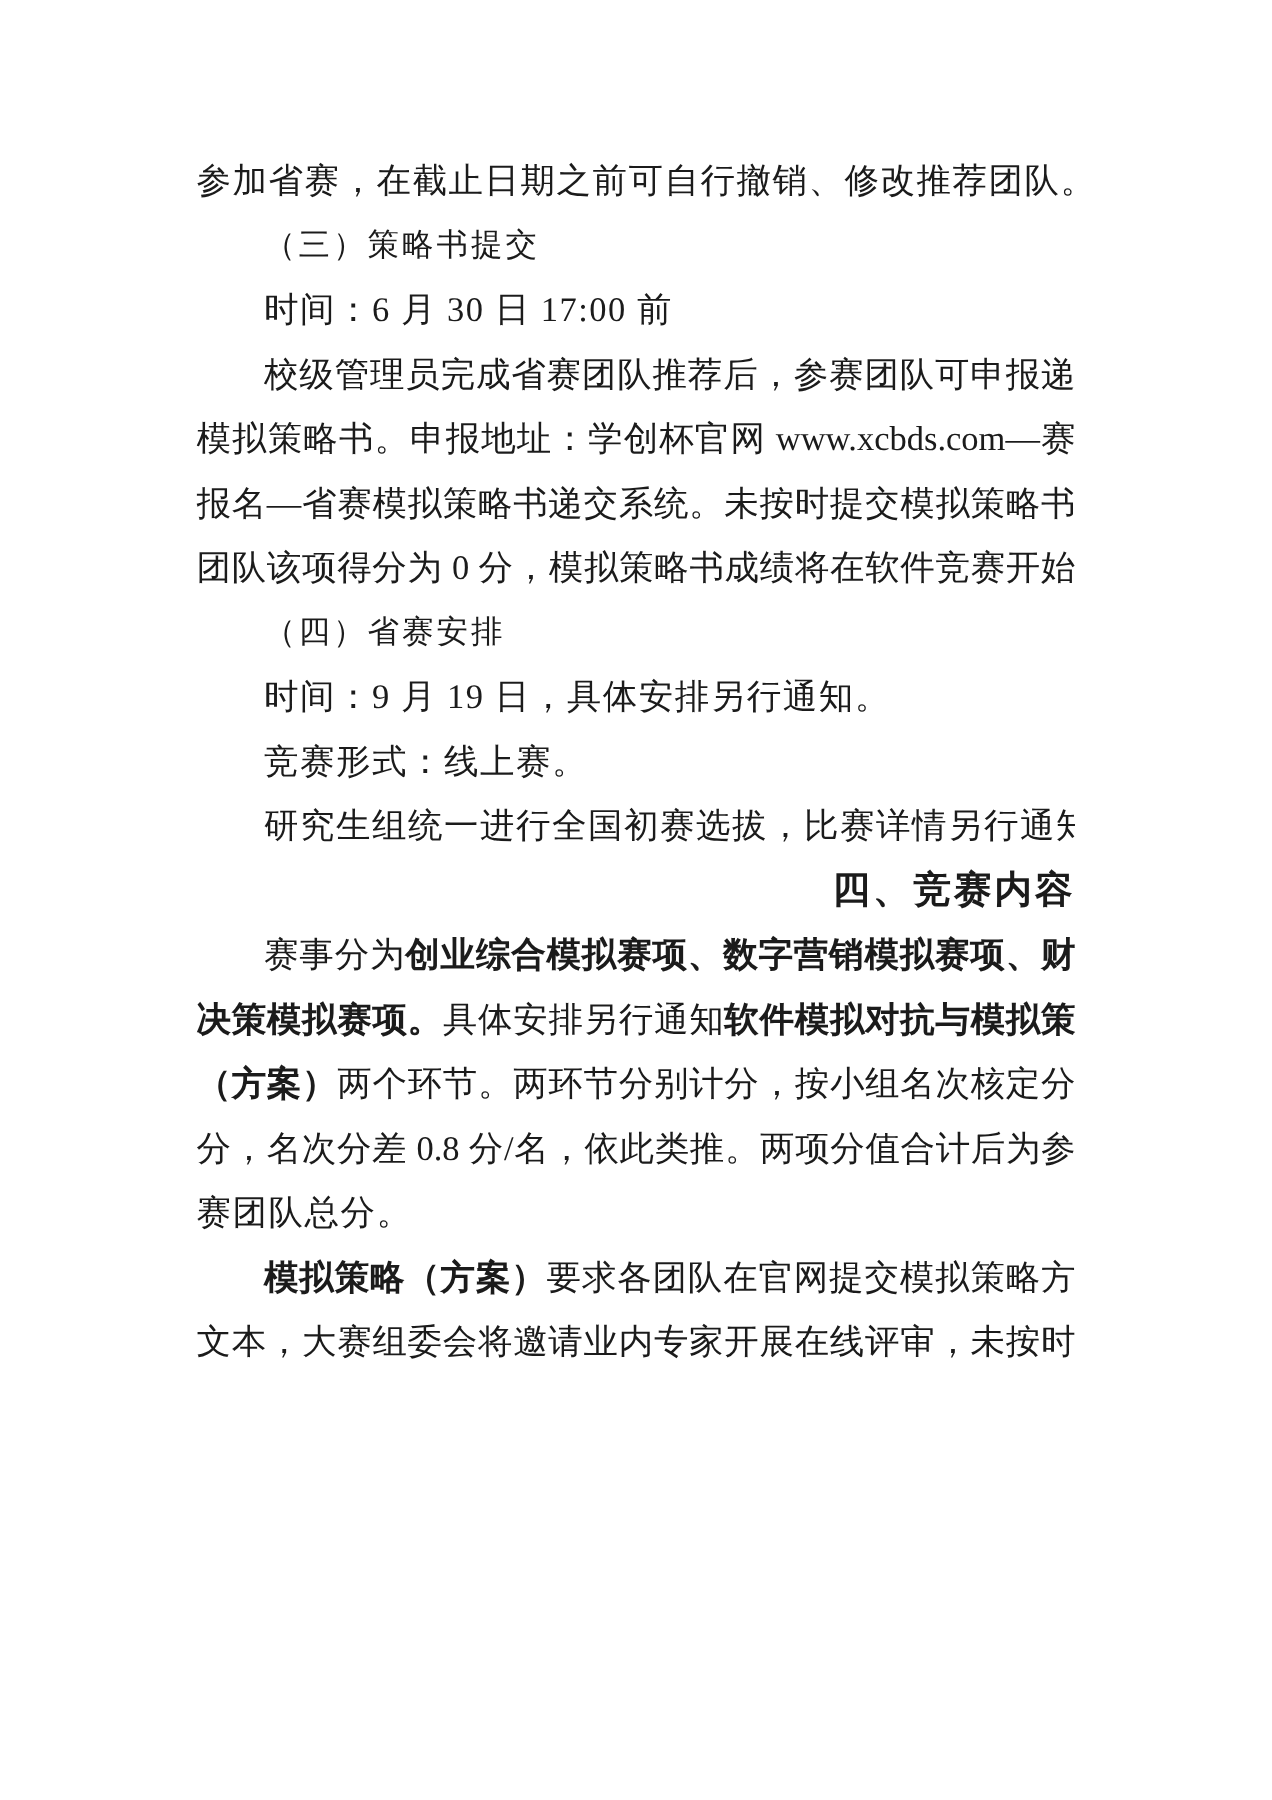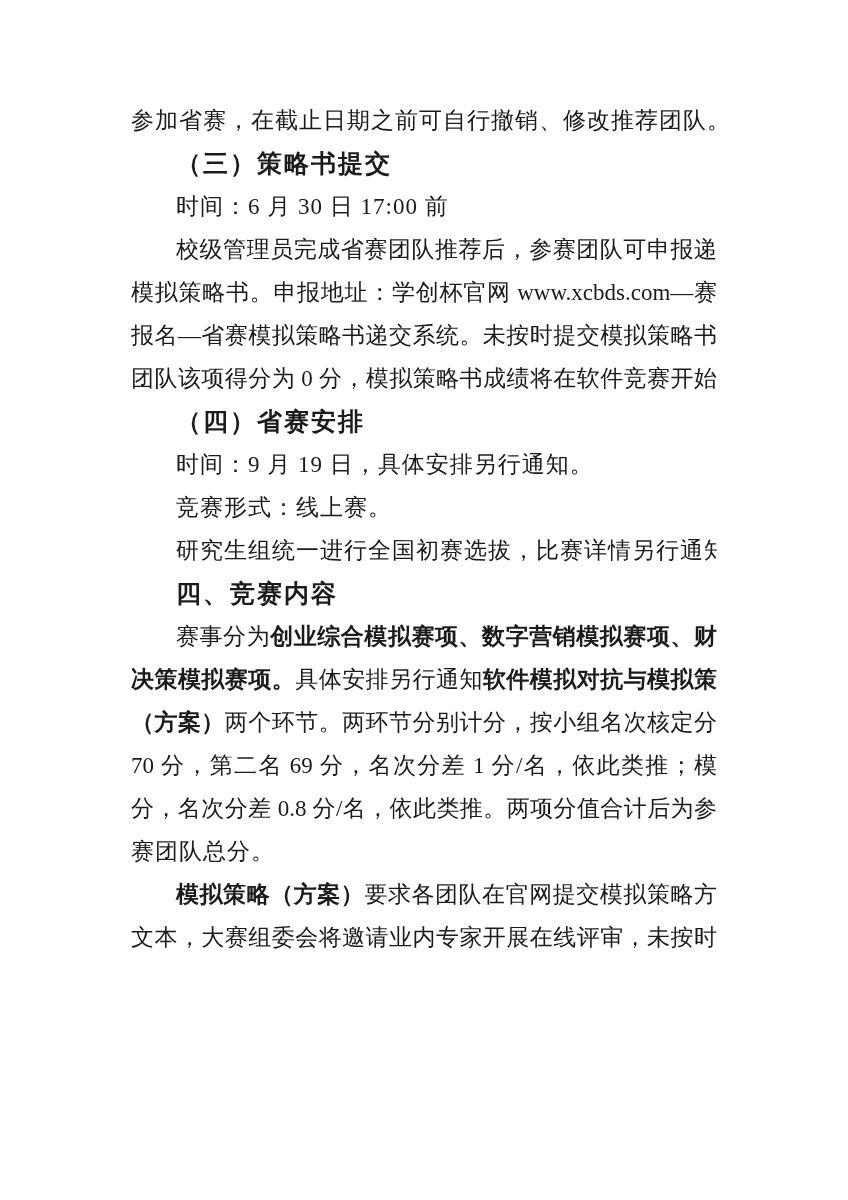--- a/index.html
+++ b/index.html
@@ -36,30 +36,31 @@
     white-space: normal;
     text-align: justify;
     text-align-last: justify;
     letter-spacing: 0;
   }
   
   .ln.ind { text-indent: 45px; }
   .b { font-weight: bold; }
   
   .ln.hsub {
-    font-weight: bold;
-    font-size: 25px;
+    font-weight: normal;
+    font-size: 21px;
     letter-spacing: 2px;
   }
   
   .ln.hmain {
     font-family: "Liberation Sans", "DejaVu Sans", sans-serif;
     font-weight: bold;
     font-size: 25px;
     letter-spacing: 2px;
+    text-align: right;
   }
 </style>
 </head>
 <body>
 
 <div class="page">
   <div class="content">
 
     <div class="ln"><span>参加省赛，在截止日期之前可自行撤销、修改推荐团队。</span></div>
     <div class="ln hsub ind"><span>（三）策略书提交</span></div>
@@ -69,20 +70,19 @@
     <div class="ln j"><span>报名—省赛模拟策略书递交系统。未按时提交模拟策略书的</span></div>
     <div class="ln j"><span>团队该项得分为 0 分，模拟策略书成绩将在软件竞赛开始前</span></div>
     <div class="ln hsub ind"><span>（四）省赛安排</span></div>
     <div class="ln ind"><span>时间：9 月 19 日，具体安排另行通知。</span></div>
     <div class="ln ind"><span>竞赛形式：线上赛。</span></div>
     <div class="ln ind"><span>研究生组统一进行全国初赛选拔，比赛详情另行通知。</span></div>
     <div class="ln hmain ind"><span>四、竞赛内容</span></div>
     <div class="ln j ind"><span>赛事分为</span><span class="b">创业综合模拟赛项、数字营销模拟赛项、财务</span></div>
     <div class="ln j"><span class="b">决策模拟赛项。</span><span>具体安排另行通知</span><span class="b">软件模拟对抗与模拟策略</span></div>
     <div class="ln j"><span class="b">（方案）</span><span>两个环节。两环节分别计分，按小组名次核定分数。</span></div>
-    <div class="ln j"><span>70 分，第二名 69 分，名次分差 1 分/名，依此类推；模</span></div>
     <div class="ln j"><span>分，名次分差 0.8 分/名，依此类推。两项分值合计后为参</span></div>
     <div class="ln"><span>赛团队总分。</span></div>
     <div class="ln j ind"><span class="b">模拟策略（方案）</span><span>要求各团队在官网提交模拟策略方案</span></div>
     <div class="ln j"><span>文本，大赛组委会将邀请业内专家开展在线评审，未按时提</span></div>
 
   </div>
 </div>
 
 </body></html>

